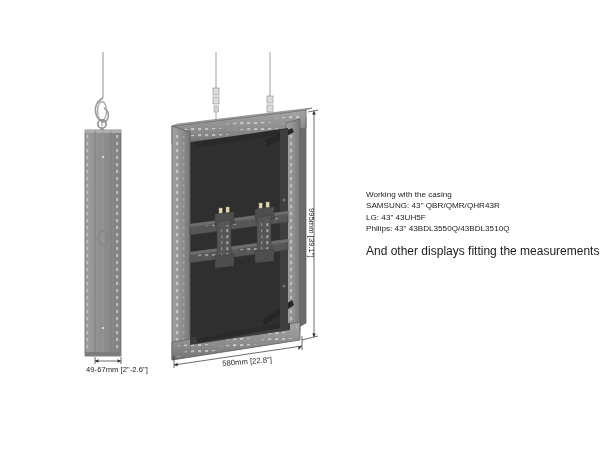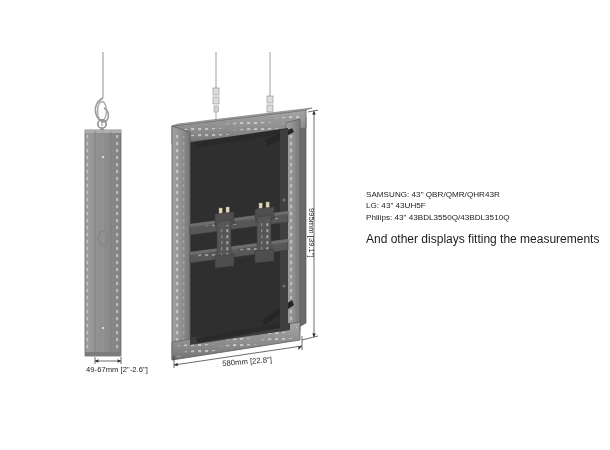--- a/index.html
+++ b/index.html
@@ -283,20 +283,21 @@
     </g>
   </svg>
 
   <div class="dim-label" id="dim-depth-label">49-67mm [2"-2.6"]</div>
 
   <div class="dim-label" id="dim-width-label">580mm [22.8"]</div>
 
   <div class="dim-label" id="dim-height-label">995mm [39.1"]</div>
 
   <div class="spec-block">
+    <div class="spec-line">Working with the casing</div>
     <div class="spec-line">SAMSUNG: 43" QBR/QMR/QHR43R</div>
     <div class="spec-line">LG: 43" 43UH5F</div>
     <div class="spec-line">Philips: 43" 43BDL3550Q/43BDL3510Q</div>
     <div class="spec-gap"></div>
     <div class="spec-tail">And other displays fitting the measurements</div>
   </div>
 
 </div>
 
 </body></html>

